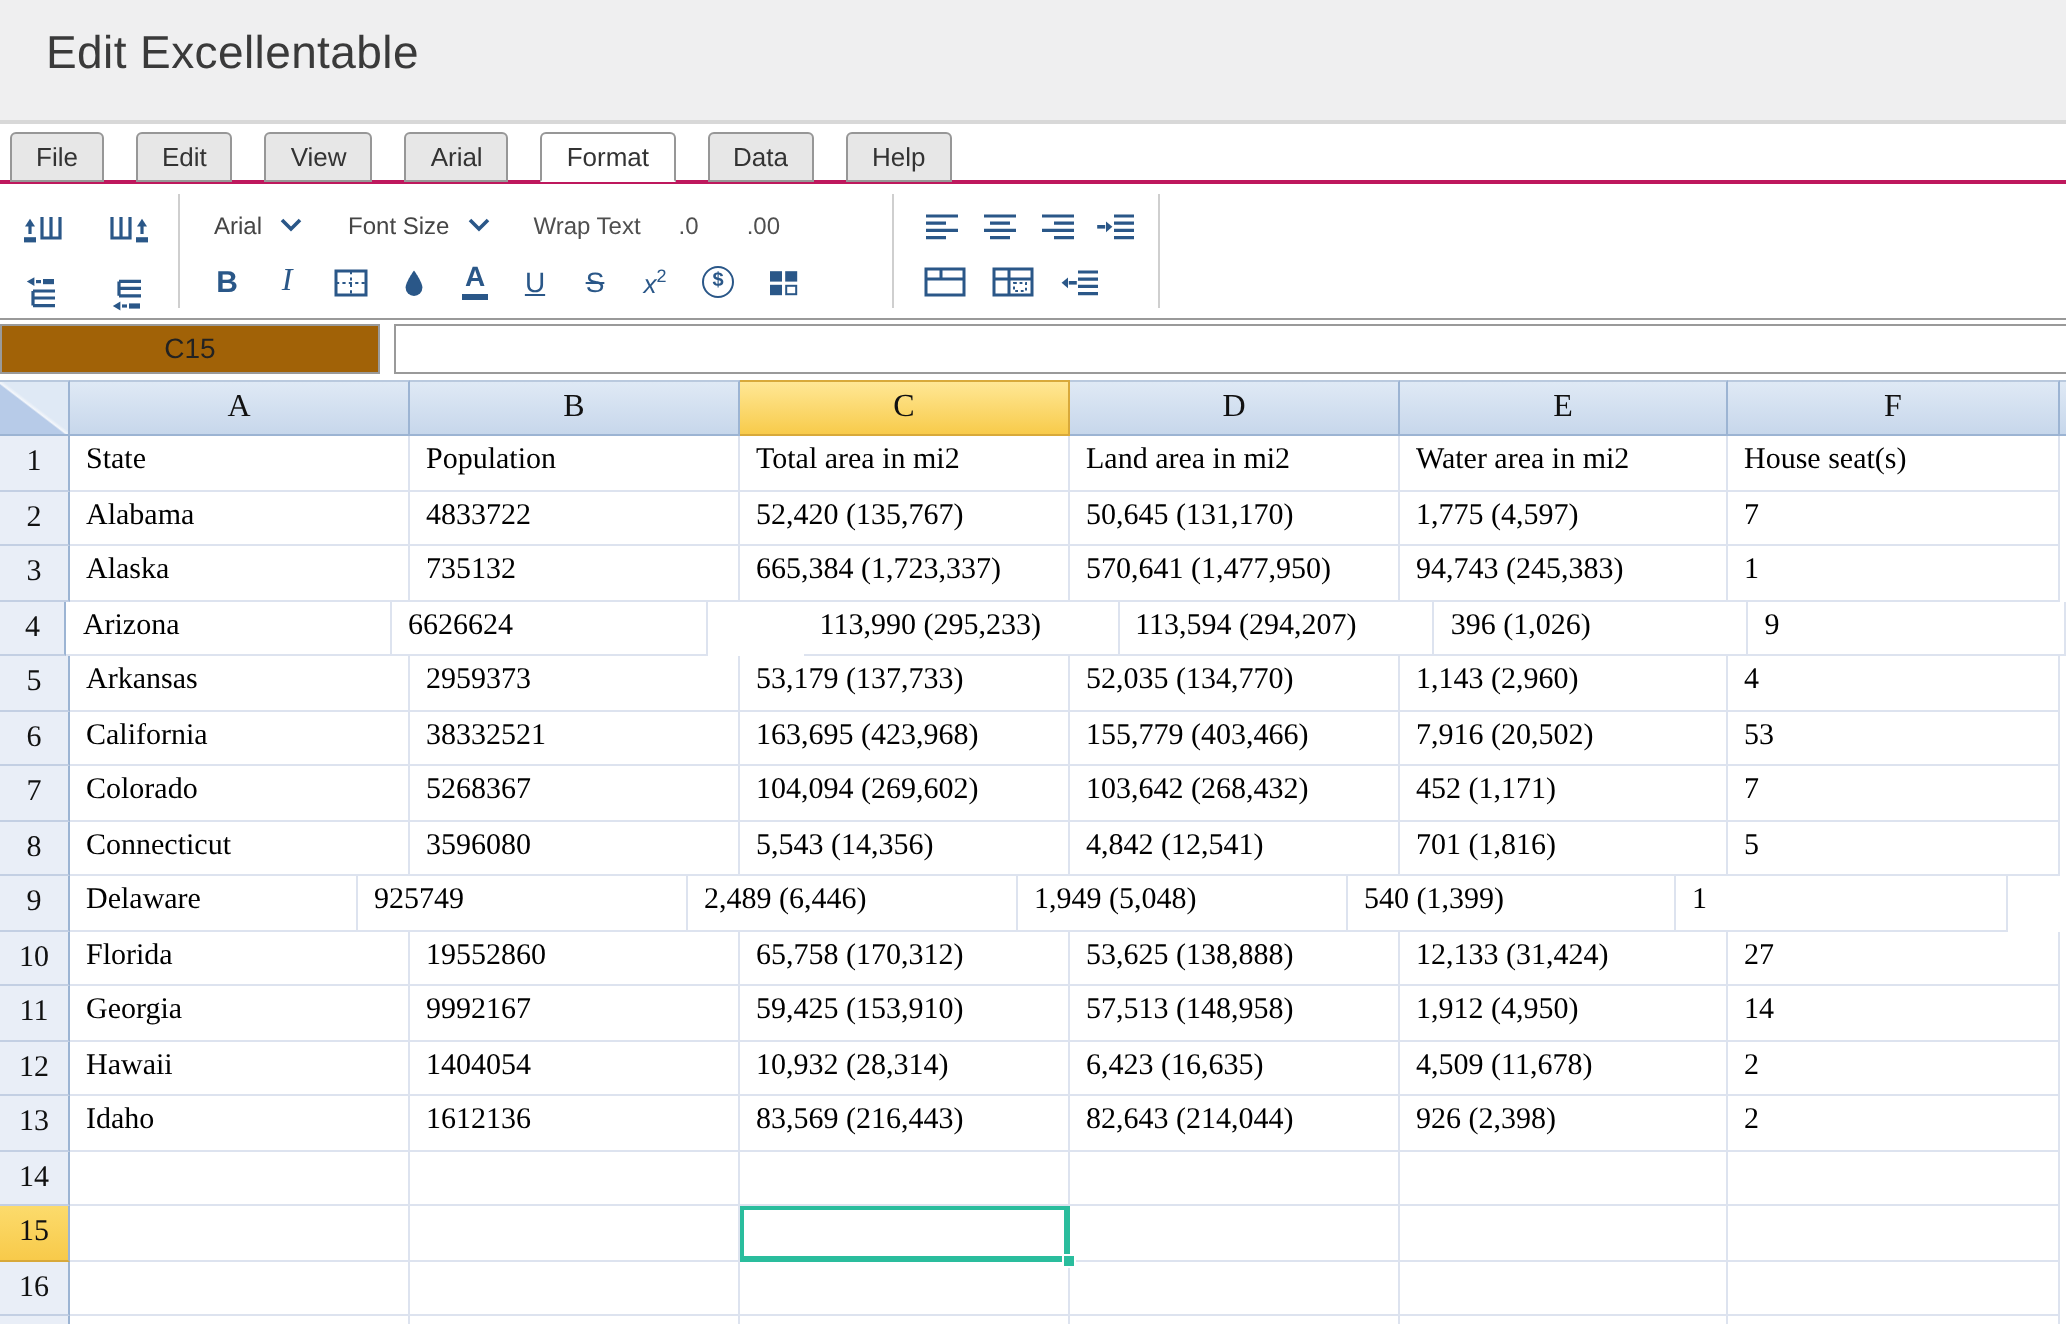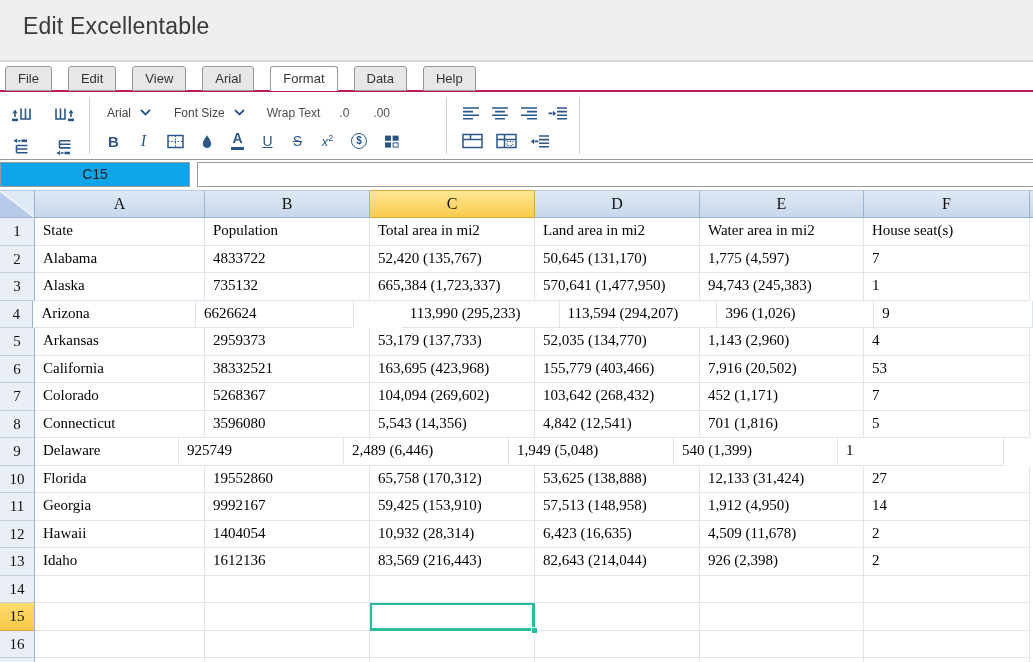--- a/index.html
+++ b/index.html
@@ -47,21 +47,21 @@
   .g-color .bar { display:block; height:3.5px; background:#2a5788; margin-top:1.5px; }
   .g-underline { font-size:14px; text-decoration:underline; }
   .g-strike { font-size:14px; text-decoration:line-through; }
   .g-sup { font-size:13px; font-style:italic; }
   .g-sup sup { font-size:9px; font-style:normal; }
   .g-currency { width:16px; height:16px; border:1.4px solid #2a5788; border-radius:50%;
                 font-size:10px; line-height:13px; font-weight:bold; }
 
   
   .formula-row { height:30px; padding:2px 0 3px; display:flex; background:#fff; }
-  .namebox { width:190px; background:#0ea5e9; border:1px solid #9a9a9a; font-size:14px;
+  .namebox { width:190px; background:#a16207; border:1px solid #9a9a9a; font-size:14px;
              text-align:center; line-height:23px; color:#222; cursor:text; }
   .fx { flex:1; margin-left:7px; border:1px solid #9a9a9a; border-right:none;
         background:#fff; font-size:14px; padding:0 6px; line-height:23px; cursor:text; }
 
   
   .sheet { height:472px; overflow:hidden; font-family:"Liberation Serif",serif; }
   .colrow { display:flex; height:28px; }
   .corner { width:35px; border-top:1px solid #b9c9de; border-right:1px solid #9cb4d3;
             border-bottom:1px solid #9cb4d3; cursor:pointer;
             background:linear-gradient(to top right,#b7cbe8 47%,#f4f7fb 49%,#dfe9f5 53%); }

